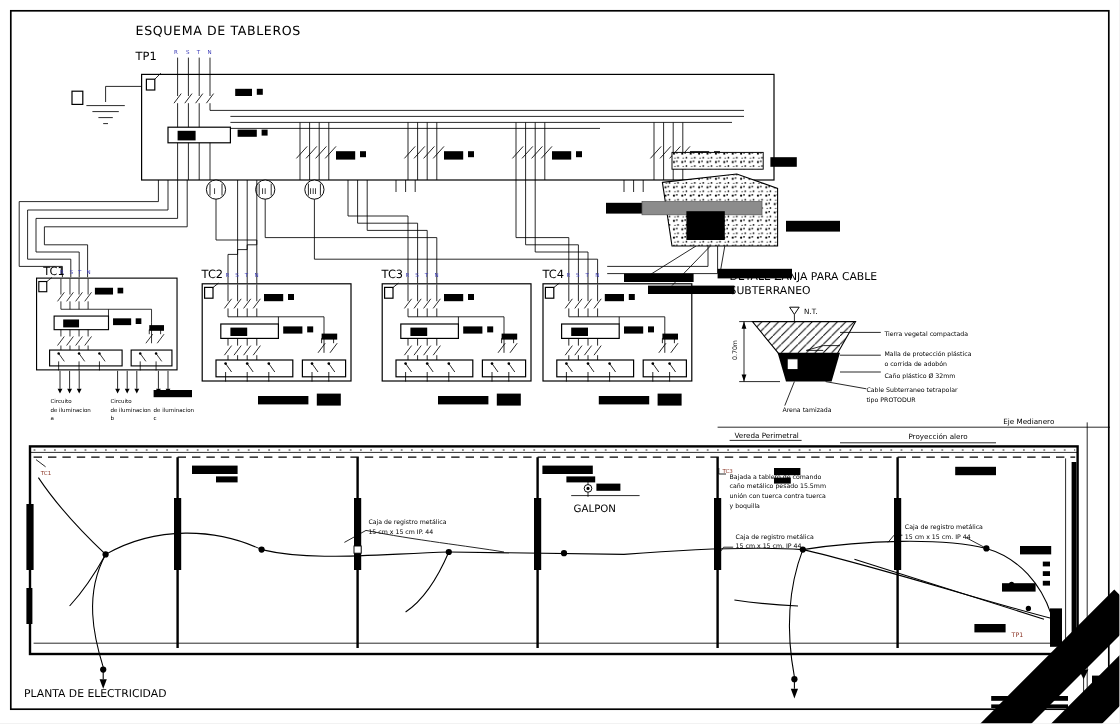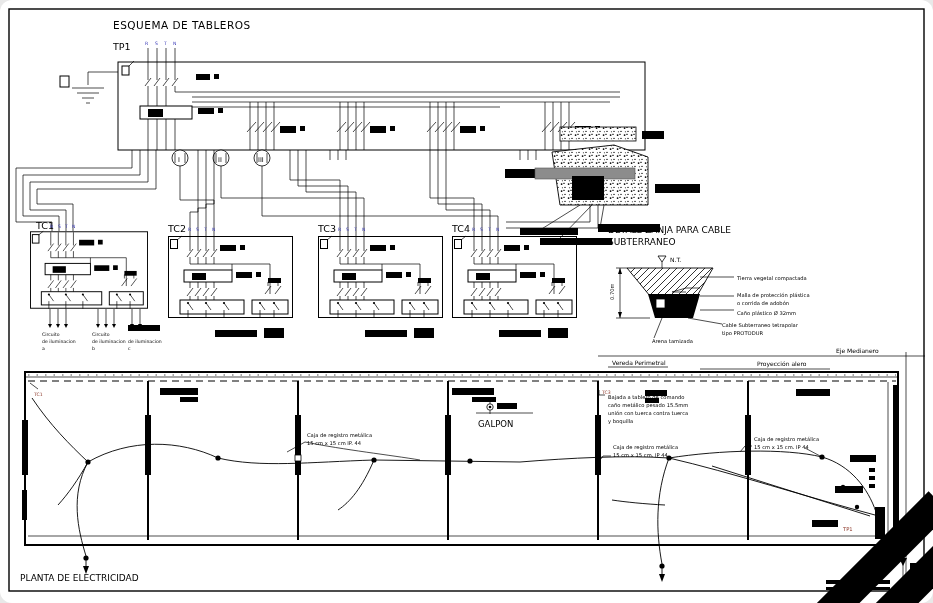--- a/index.html
+++ b/index.html
@@ -1,17 +1,17 @@
 <!DOCTYPE html>
 <html><head>
 <meta charset="utf-8">
 <style>
   html,body{margin:0;padding:0;background:#e8e8e8;}
   .sheet{position:relative;width:933px;height:603px;background:#ffffff;overflow:hidden;
-         font-family:"DejaVu Sans",sans-serif;border-radius:12px;}
+         font-family:"DejaVu Sans",sans-serif;}
   svg{position:absolute;left:0;top:0;}
   svg text{fill:#000;font-family:"DejaVu Sans",sans-serif;}
   .ln{stroke:#000;stroke-width:1;fill:none;}
   .lnt{stroke:#000;stroke-width:0.7;fill:none;}
   .cab{stroke:#000;stroke-width:0.9;fill:none;}
   .wall{stroke:#000;stroke-width:2;fill:none;}
   .blk{fill:#000;stroke:none;}
   .wht{fill:#fff;stroke:#000;stroke-width:0.8;}
   .t11{font-size:10.5px;letter-spacing:0.5px;}
   .t10{font-size:9.5px;}

